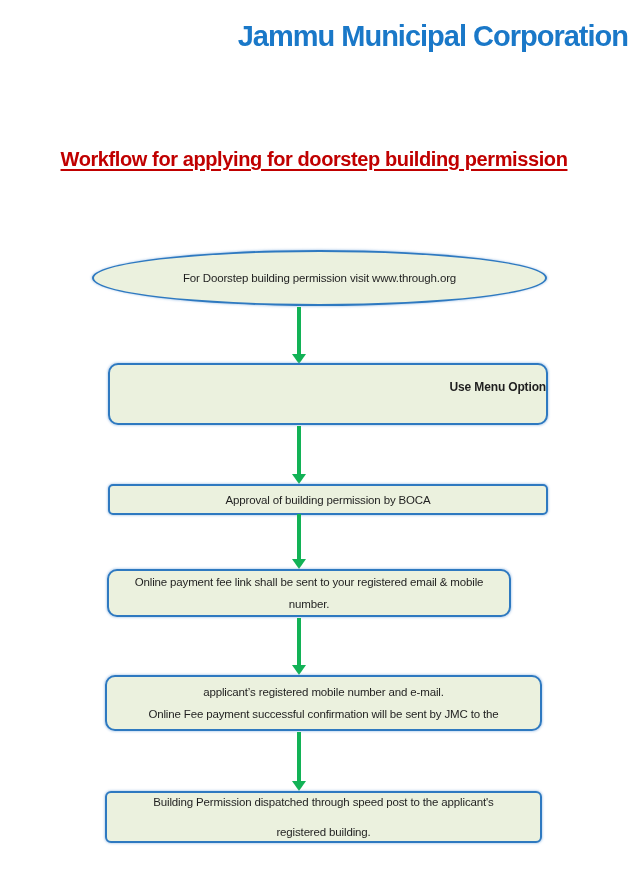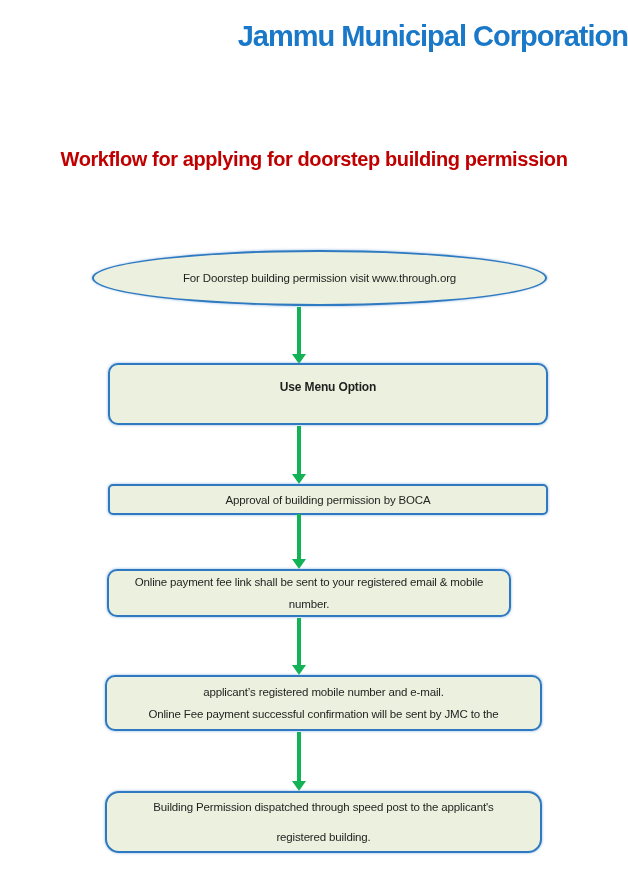--- a/index.html
+++ b/index.html
@@ -39,20 +39,21 @@
     font-weight: bold;
   }
   .workflow-heading {
     position: absolute;
     top: 148px; left: 0; right: 0;
     text-align: center;
     font-size: 20px;
     font-weight: bold;
     letter-spacing: -0.4px;
     color: var(--heading_red);
+    text-decoration: underline;
     text-underline-offset: 3px;
   }
 
   
   .shape {
     position: absolute;
     box-sizing: border-box;
     background: var(--shape_fill);
     border: 2.5px solid var(--shape_border);
     box-shadow: 0 0 2px 1px rgba(130, 175, 225, 0.45);
@@ -63,26 +64,26 @@
     text-align: center;
     color: var(--text_dark);
     font-size: 11.5px;
   }
   .shape .line, .shape .single {
     white-space: nowrap;
     letter-spacing: -0.15px;
   }
 
   .s0 { left: 92px;  top: 250px; width: 455px; height: 56px; border-radius: 50%; }
-  .s1 { left: 108px; top: 363px; width: 440px; height: 62px; border-radius: 10px; }
+  .s1 { left: 108px; top: 363px; width: 440px; height: 62px; border-radius: 10px; align-items: flex-end; }
   .s1 .step-title { font-weight: bold; font-size: 12px; margin-bottom: 14px; letter-spacing: -0.15px; }
   .s2 { left: 108px; top: 484px; width: 440px; height: 31px; border-radius: 5px; }
   .s3 { left: 107px; top: 569px; width: 404px; height: 48px; border-radius: 10px; line-height: 22px; }
   .s4 { left: 105px; top: 675px; width: 437px; height: 56px; border-radius: 10px; line-height: 22px; }
-  .s5 { left: 105px; top: 791px; width: 437px; height: 62px; border-radius: 14px; line-height: 30px; }
+  .s5 { left: 105px; top: 791px; width: 437px; height: 52px; border-radius: 6px; line-height: 30px; }
 
   
   .arrow {
     position: absolute;
     left: 292px;
     width: 14px;
   }
   .arrow .shaft {
     position: absolute;
     left: 5px; top: 0; bottom: 8px;

